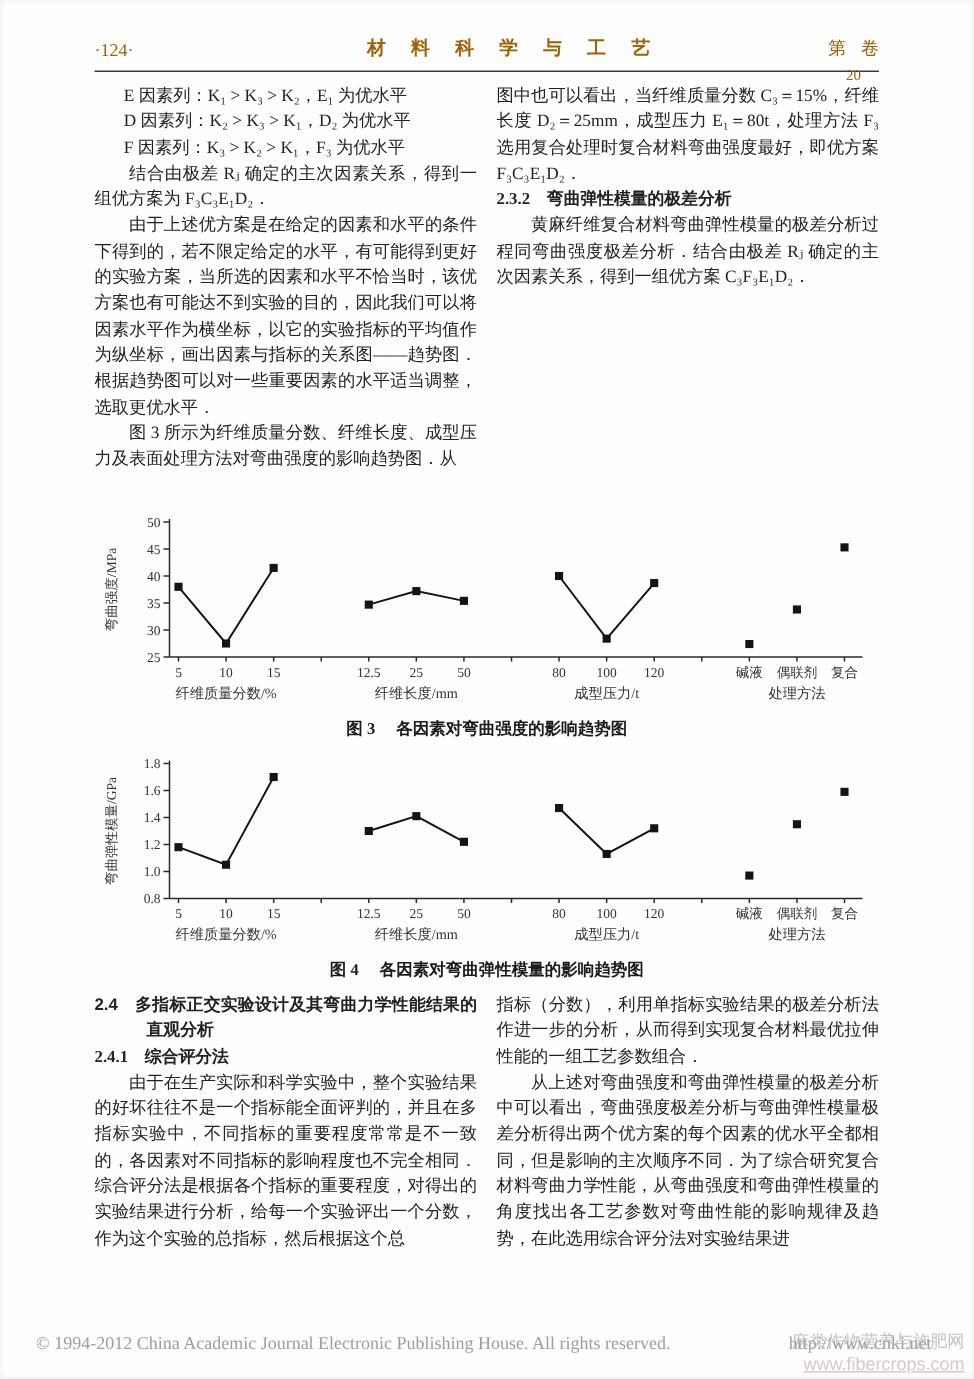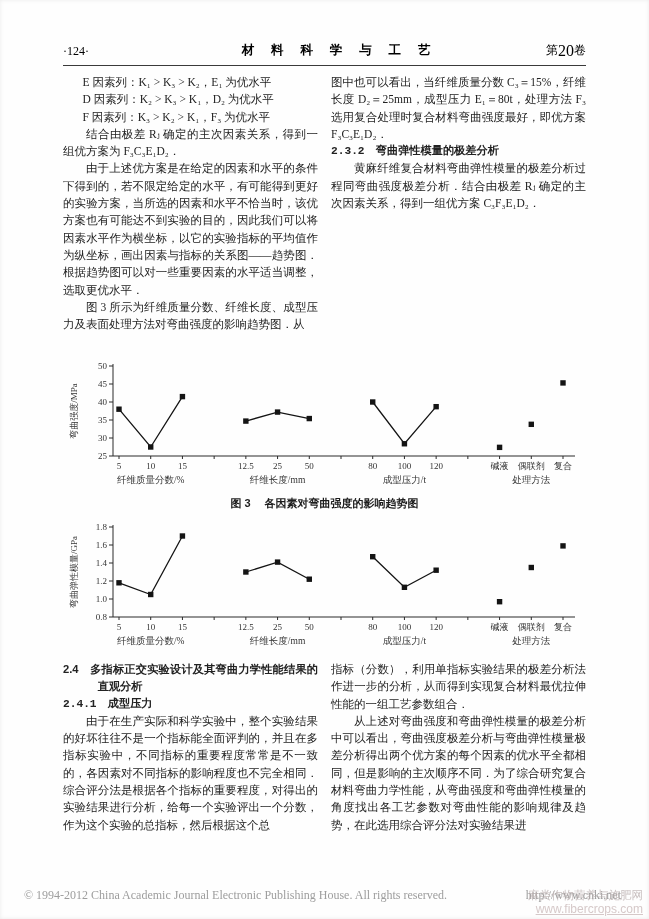--- a/index.html
+++ b/index.html
@@ -4,44 +4,44 @@
 <style>
   html,body{margin:0;padding:0;background:#e9e9e9;}
   .page{
     position:relative;width:649px;height:919px;background:#fefefe;
     font-family:"Liberation Serif","DejaVu Serif",serif;color:#222;
     overflow:hidden;box-shadow:inset 0 0 4px rgba(0,0,0,.08);
   }
   .content{padding:0 63px;}
   
   .header{display:flex;justify-content:space-between;align-items:flex-end;
-    padding:40px 63px 4px 63px;font-size:12px;color:#000000;}
+    padding:24px 63px 4px 63px;font-size:12px;color:#a16207;}
   .journal-title{letter-spacing:.55em;font-size:12.5px;font-weight:bold;
     font-family:"Liberation Serif",serif;margin-left:44px;}
-  .vol-num{font-size:16px;position:relative;top:2px;}
+  .vol-num{font-size:10px;position:relative;top:17px;}
   .rule{border-top:1.4px solid #3a3a3a;margin:2px 63px 8px 63px;}
   
   .cols{display:flex;gap:13px;}
   .col{width:255px;font-size:11.5px;line-height:17.3px;text-align:justify;}
   .cols.top{height:276px;overflow:hidden;}
   .cols.bottom{height:188px;overflow:hidden;margin-top:8px;}
   .para{margin:0;}
   .para.indent{text-indent:2em;}
   .para.factor{margin-left:1.7em;}
-  .para.heading{font-family:Liberation Mono, monospace;
+  .para.heading{font-family:Liberation Serif, serif;
     font-weight:bold;font-size:11.2px;}
   .para.heading-hang{font-family:"Liberation Sans","DejaVu Sans",sans-serif;
     font-weight:bold;font-size:11.2px;padding-left:3.1em;text-indent:-3.1em;}
   
   .chart{display:block;margin-top:10px;}
   svg text{font-family:"Liberation Serif","DejaVu Serif",serif;}
   .caption{text-align:center;font-size:11px;font-weight:bold;
     font-family:"Liberation Sans","DejaVu Sans",sans-serif;color:#1c1c1c;
     margin:4px 0 2px 0;}
-  .caption .fig-no{margin-right:14px;}
+  .caption .fig-no{margin-right:14px;font-family:Liberation Serif, serif;}
   
   .footer{position:absolute;left:24px;right:28px;bottom:16px;display:flex;
     justify-content:space-between;font-size:12px;color:#9d9d9d;
     font-family:"Liberation Serif",serif;white-space:nowrap;}
   .watermark{position:absolute;right:6px;bottom:2px;text-align:right;
     line-height:1.25;font-family:"Liberation Sans","DejaVu Sans",sans-serif;}
   .watermark .wm1{font-size:11.5px;color:rgba(188,176,176,.8);}
   .watermark .wm2{font-size:12px;color:rgba(206,190,190,.85);text-decoration:underline;}
 </style>
 </head>
@@ -196,25 +196,28 @@
         <line x1="436.57142857142856" y1="96" x2="436.57142857142856" y2="99" stroke="#2a2a2a"></line>
         <text x="436.57142857142856" y="109" text-anchor="middle" font-size="9" fill="#333">碱液</text>
         <rect x="465.5857142857143" y="43.79999999999999" width="5.4" height="5.4" fill="#141414"></rect>
         <line x1="468.2857142857143" y1="96" x2="468.2857142857143" y2="99" stroke="#2a2a2a"></line>
         <text x="468.2857142857143" y="109" text-anchor="middle" font-size="9" fill="#333">偶联剂</text>
         <rect x="497.3" y="22.199999999999992" width="5.4" height="5.4" fill="#141414"></rect>
         <line x1="500" y1="96" x2="500" y2="99" stroke="#2a2a2a"></line>
         <text x="500" y="109" text-anchor="middle" font-size="9" fill="#333">复合</text>
         <text x="468.2857142857143" y="123" text-anchor="middle" font-size="9.5" fill="#333">处理方法</text>
       </svg>
+    <div class="caption">
+      <span class="fig-no">图 4</span><span>各因素对弯曲弹性模量的影响趋势图</span>
+    </div>
 
     <div class="cols bottom">
       <div class="col">
           <div class="para heading-hang">2.4　多指标正交实验设计及其弯曲力学性能结果的直观分析</div>
-          <div class="para heading">2.4.1　成型压力</div>
+          <div class="para heading">2.4.1　综合评分法</div>
           <div class="para indent">由于在生产实际和科学实验中，整个实验结果的好坏往往不是一个指标能全面评判的，并且在多指标实验中，不同指标的重要程度常常是不一致的，各因素对不同指标的影响程度也不完全相同．综合评分法是根据各个指标的重要程度，对得出的实验结果进行分析，给每一个实验评出一个分数，作为这个实验的总指标，然后根据这个总</div>
         </div>
       <div class="col">
           <div class="para plain">指标（分数），利用单指标实验结果的极差分析法作进一步的分析，从而得到实现复合材料最优拉伸性能的一组工艺参数组合．</div>
           <div class="para indent">从上述对弯曲强度和弯曲弹性模量的极差分析中可以看出，弯曲强度极差分析与弯曲弹性模量极差分析得出两个优方案的每个因素的优水平全都相同，但是影响的主次顺序不同．为了综合研究复合材料弯曲力学性能，从弯曲强度和弯曲弹性模量的角度找出各工艺参数对弯曲性能的影响规律及趋势，在此选用综合评分法对实验结果进</div>
         </div>
     </div>
   </div>
 
   <div class="footer">

